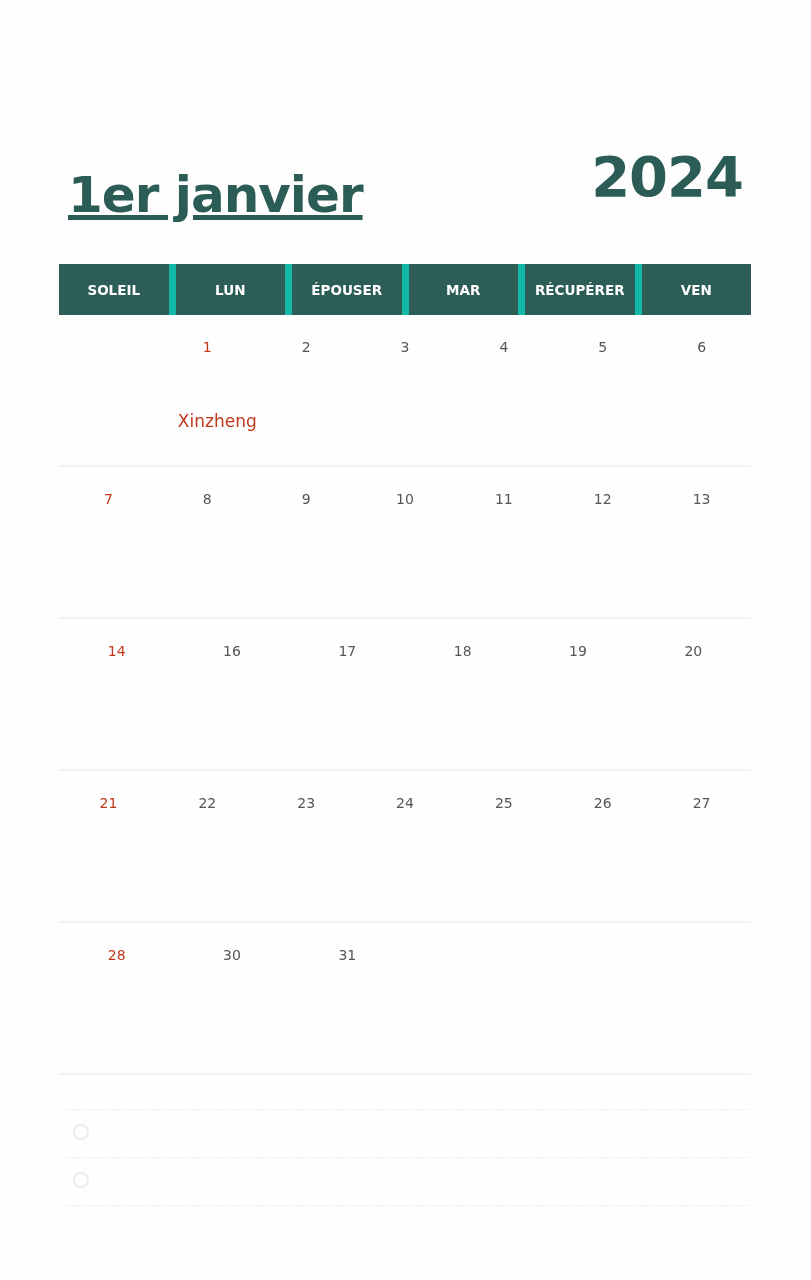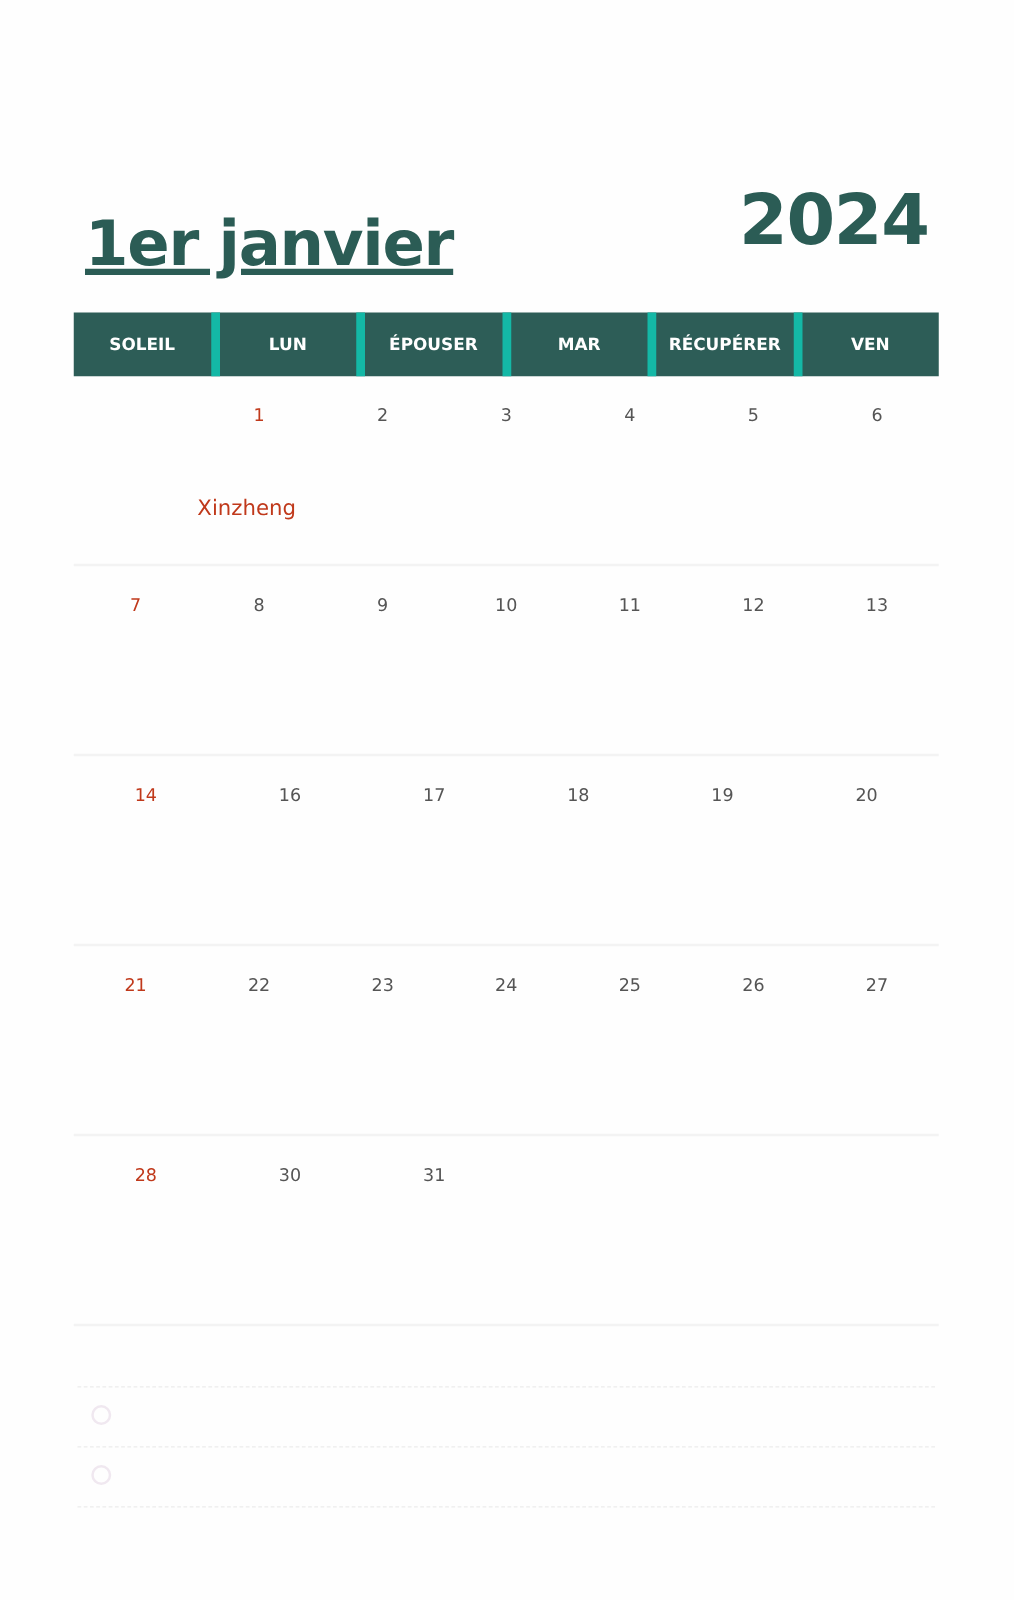--- a/index.html
+++ b/index.html
@@ -1,27 +1,27 @@
 <!DOCTYPE html>
 <html><head>
 <meta charset="utf-8">
 <style>
   html, body { margin:0; padding:0; background:#fefefe; }
   body { width:811px; height:1280px; position:relative; font-family:"DejaVu Sans", sans-serif; overflow:hidden; }
   .title { position:absolute; left:68px; top:166px; font-size:50px; font-weight:bold; color:#2b5c55; letter-spacing:-1px; font-family:"DejaVu Sans", sans-serif;text-decoration:underline; }
   .year { position:absolute; right:68px; top:144px; font-size:56px; font-weight:bold; color:#2b5c55; letter-spacing:-1px; }
-  .cal { position:absolute; left:59px; top:250px; width:692px; }
+  .cal { position:absolute; left:59px; top:264px; width:692px; }
   .head { display:flex; background:#2d5d57; height:51px; }
   .head .h { flex:1; display:flex; align-items:center; justify-content:center; color:#ffffff; font-size:13.5px; font-weight:bold; border-left:7px solid #14b8a6; }
   .head .h:first-child { border-left:none; }
   .week { display:flex; height:150px; border-bottom:2px solid #f3f3f3; }
   .day { flex:1; position:relative; }
   .num { position:absolute; top:24px; left:0; right:0; text-align:center; font-size:14px; color:#555; }
   .num.sun, .num.hol { color:#c0391b; }
-  .event { position:absolute; top:96px; left:0; right:0; text-align:left; font-size:17px; color:#c0391b; }
+  .event { position:absolute; top:96px; left:0; right:0; text-align:right; font-size:17px; color:#c0391b; }
   .notes { position:absolute; left:62px; top:1062px; width:686px; }
   .notes .blank { height:47px; border-bottom:1px dashed #ececec; }
   .notes .line { height:47px; border-bottom:1px dashed #ececec; position:relative; }
   .notes .circle { position:absolute; left:11px; top:14px; width:16px; height:16px; border:2px solid #f0e8f0; border-radius:50%; box-sizing:border-box; }
 </style>
 </head>
 <body>
 
 <div class="title">1er janvier</div>
 <div class="year">2024</div>

